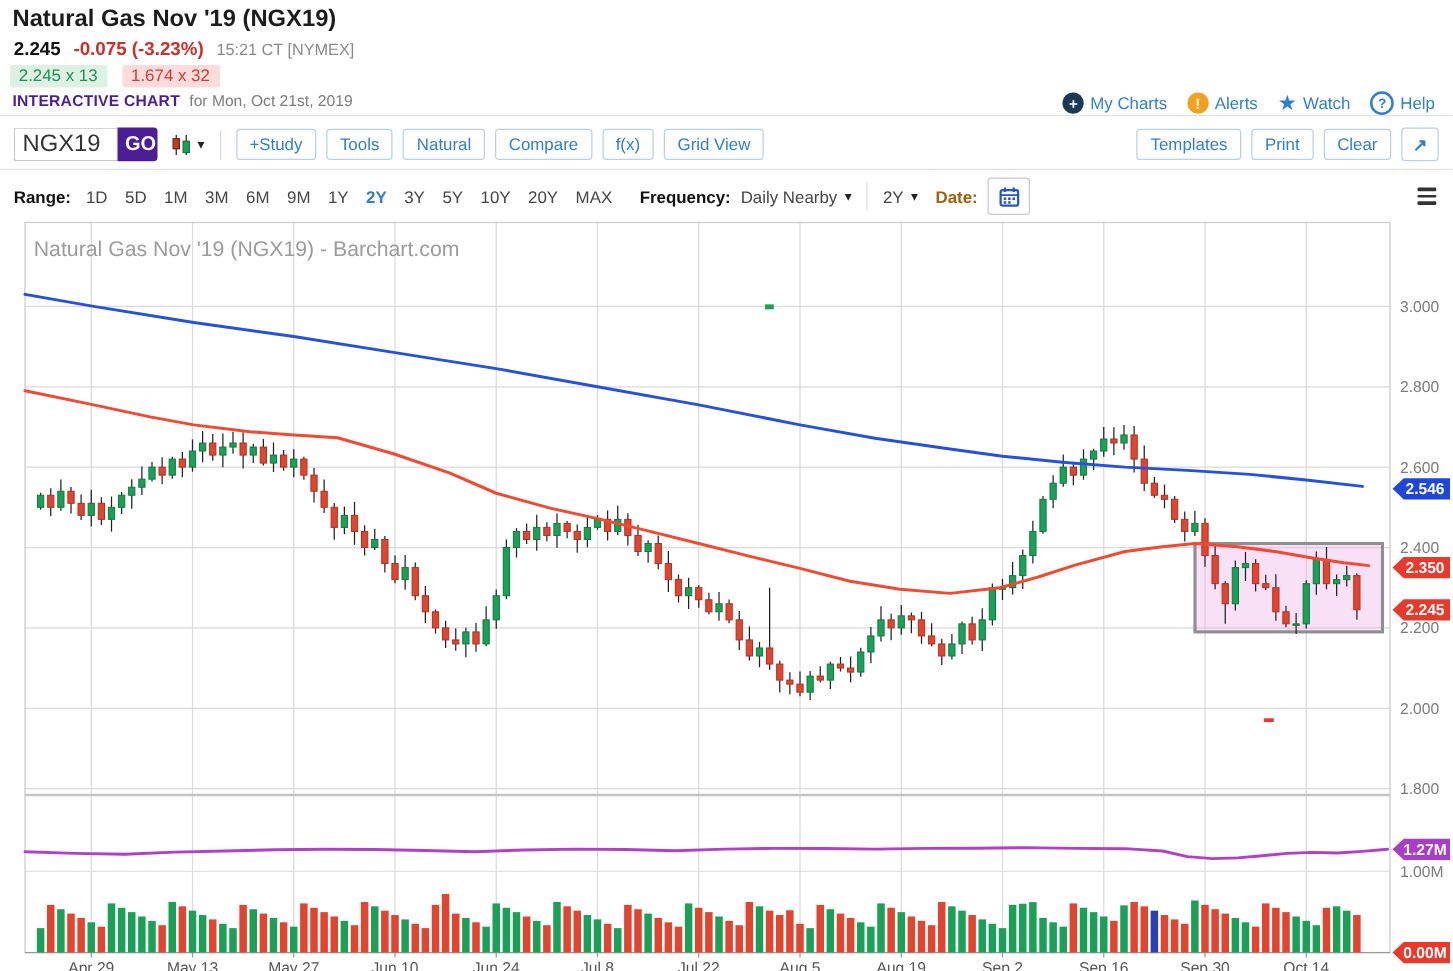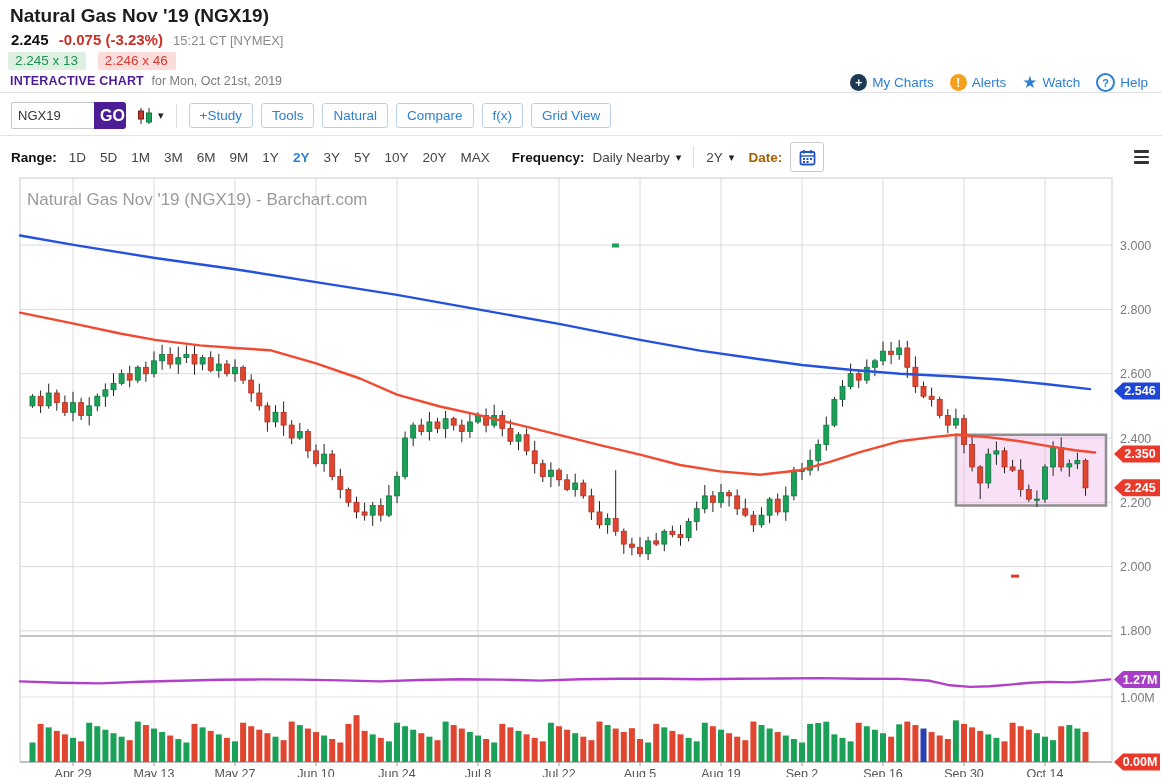--- a/index.html
+++ b/index.html
@@ -24,21 +24,21 @@
   .links-row{top:73px;right:14px;display:flex;gap:16px;align-items:center;font-size:13.5px;color:#2d7fd0;}
   .hdr-link{display:flex;align-items:center;gap:5px;cursor:pointer;}
   .cicon{display:inline-flex;align-items:center;justify-content:center;width:17px;height:17px;border-radius:50%;color:#fff;font-size:12px;font-weight:bold;}
   .cicon.navy{background:#1d3a55;}
   .cicon.orange{background:#f3a11c;}
   .star{color:#2d7fd0;font-size:17px;line-height:1;}
   .help-q{width:15px;height:15px;border-radius:50%;border:2px solid #2d7fd0;display:inline-flex;align-items:center;justify-content:center;font-size:11px;font-weight:bold;color:#2d7fd0;}
   .hline{left:0;width:1162px;height:1px;background:#e2e2e2;}
   
   .toolbar{top:100px;left:11px;right:11px;display:flex;align-items:center;height:31px;}
-  .sym-input{width:70px;height:25px;border:1px solid #c6c6c6;border-right:none;border-radius:2px 0 0 2px;padding:0 6px;font-size:13px;color:#333;font-family:"Liberation Sans",sans-serif;outline:none;}
+  .sym-input{width:70px;height:25px;border:1px solid #c6c6c6;border-right:none;border-radius:2px 0 0 2px;padding:0 6px;font-size:19px;color:#333;font-family:"Liberation Sans",sans-serif;outline:none;}
   .go-btn{height:27px;width:32px;border:none;background:#4c1d95;color:#fff;font-weight:bold;font-size:16px;border-radius:0 3px 3px 0;cursor:pointer;font-family:"Liberation Sans",sans-serif;}
   .ctype{display:flex;align-items:center;gap:3px;margin-left:10px;cursor:pointer;}
   .ddcaret{font-size:11px;color:#222;}
   .vdiv{width:1px;height:24px;background:#ddd;margin:0 12px;}
   .tb-btn{border:1px solid #b9d0e9;background:#fff;color:#2d7fd0;font-size:13.5px;padding:4px 10px;border-radius:3px;margin-right:8px;cursor:pointer;font-family:"Liberation Sans",sans-serif;white-space:nowrap;}
   .tb-right{margin-left:auto;display:flex;align-items:center;}
   .expand-btn{border:1px solid #b9d0e9;background:#fff;color:#2d7fd0;font-size:14px;font-weight:bold;width:30px;height:27px;border-radius:3px;cursor:pointer;margin-right:0;}
   
   .range-bar{top:142px;left:11px;right:11px;display:flex;align-items:center;font-size:13.5px;color:#444;}
   .rb-label{font-weight:bold;color:#111;margin-right:12px;}
@@ -62,21 +62,21 @@
 <div class="abs title">Natural Gas Nov '19 (NGX19)</div>
 
 <div class="abs price-row">
   <span class="last-price">2.245</span>
   <span class="chg">-0.075 (-3.23%)</span>
   <span class="qtime">15:21 CT [NYMEX]</span>
 </div>
 
 <div class="abs chip-row">
   <span class="chip chip-bid">2.245 x 13</span>
-  <span class="chip chip-ask">2.246 x 46</span>
+  <span class="chip chip-ask">1.674 x 32</span>
 </div>
 
 <div class="abs ic-row">
   <span class="ic-bold">INTERACTIVE CHART</span>
   <span class="ic-date">for Mon, Oct 21st, 2019</span>
 </div>
 
 <div class="abs links-row">
   <span class="hdr-link">
     <span class="cicon navy">+</span>
@@ -112,20 +112,28 @@
   </span>
   <span class="vdiv"></span>
   <span id="tb-left-btns" style="display:flex;align-items:flex-end">
       <button class="tb-btn">+Study</button>
       <button class="tb-btn">Tools</button>
       <button class="tb-btn">Natural</button>
       <button class="tb-btn">Compare</button>
       <button class="tb-btn">f(x)</button>
       <button class="tb-btn">Grid View</button>
     </span>
+  <span class="tb-right">
+    <span id="tb-right-btns" style="display:flex;align-items:center">
+        <button class="tb-btn">Templates</button>
+        <button class="tb-btn">Print</button>
+        <button class="tb-btn">Clear</button>
+      </span>
+    <button class="expand-btn">↗</button>
+  </span>
 </div>
 
 <div class="abs hline" style="top:135px"></div>
 
 <div class="abs range-bar">
   <span class="rb-label">Range:</span>
   <span class="range-items" id="range-items">
       <span class="range-item">1D</span>
       <span class="range-item">5D</span>
       <span class="range-item">1M</span>

